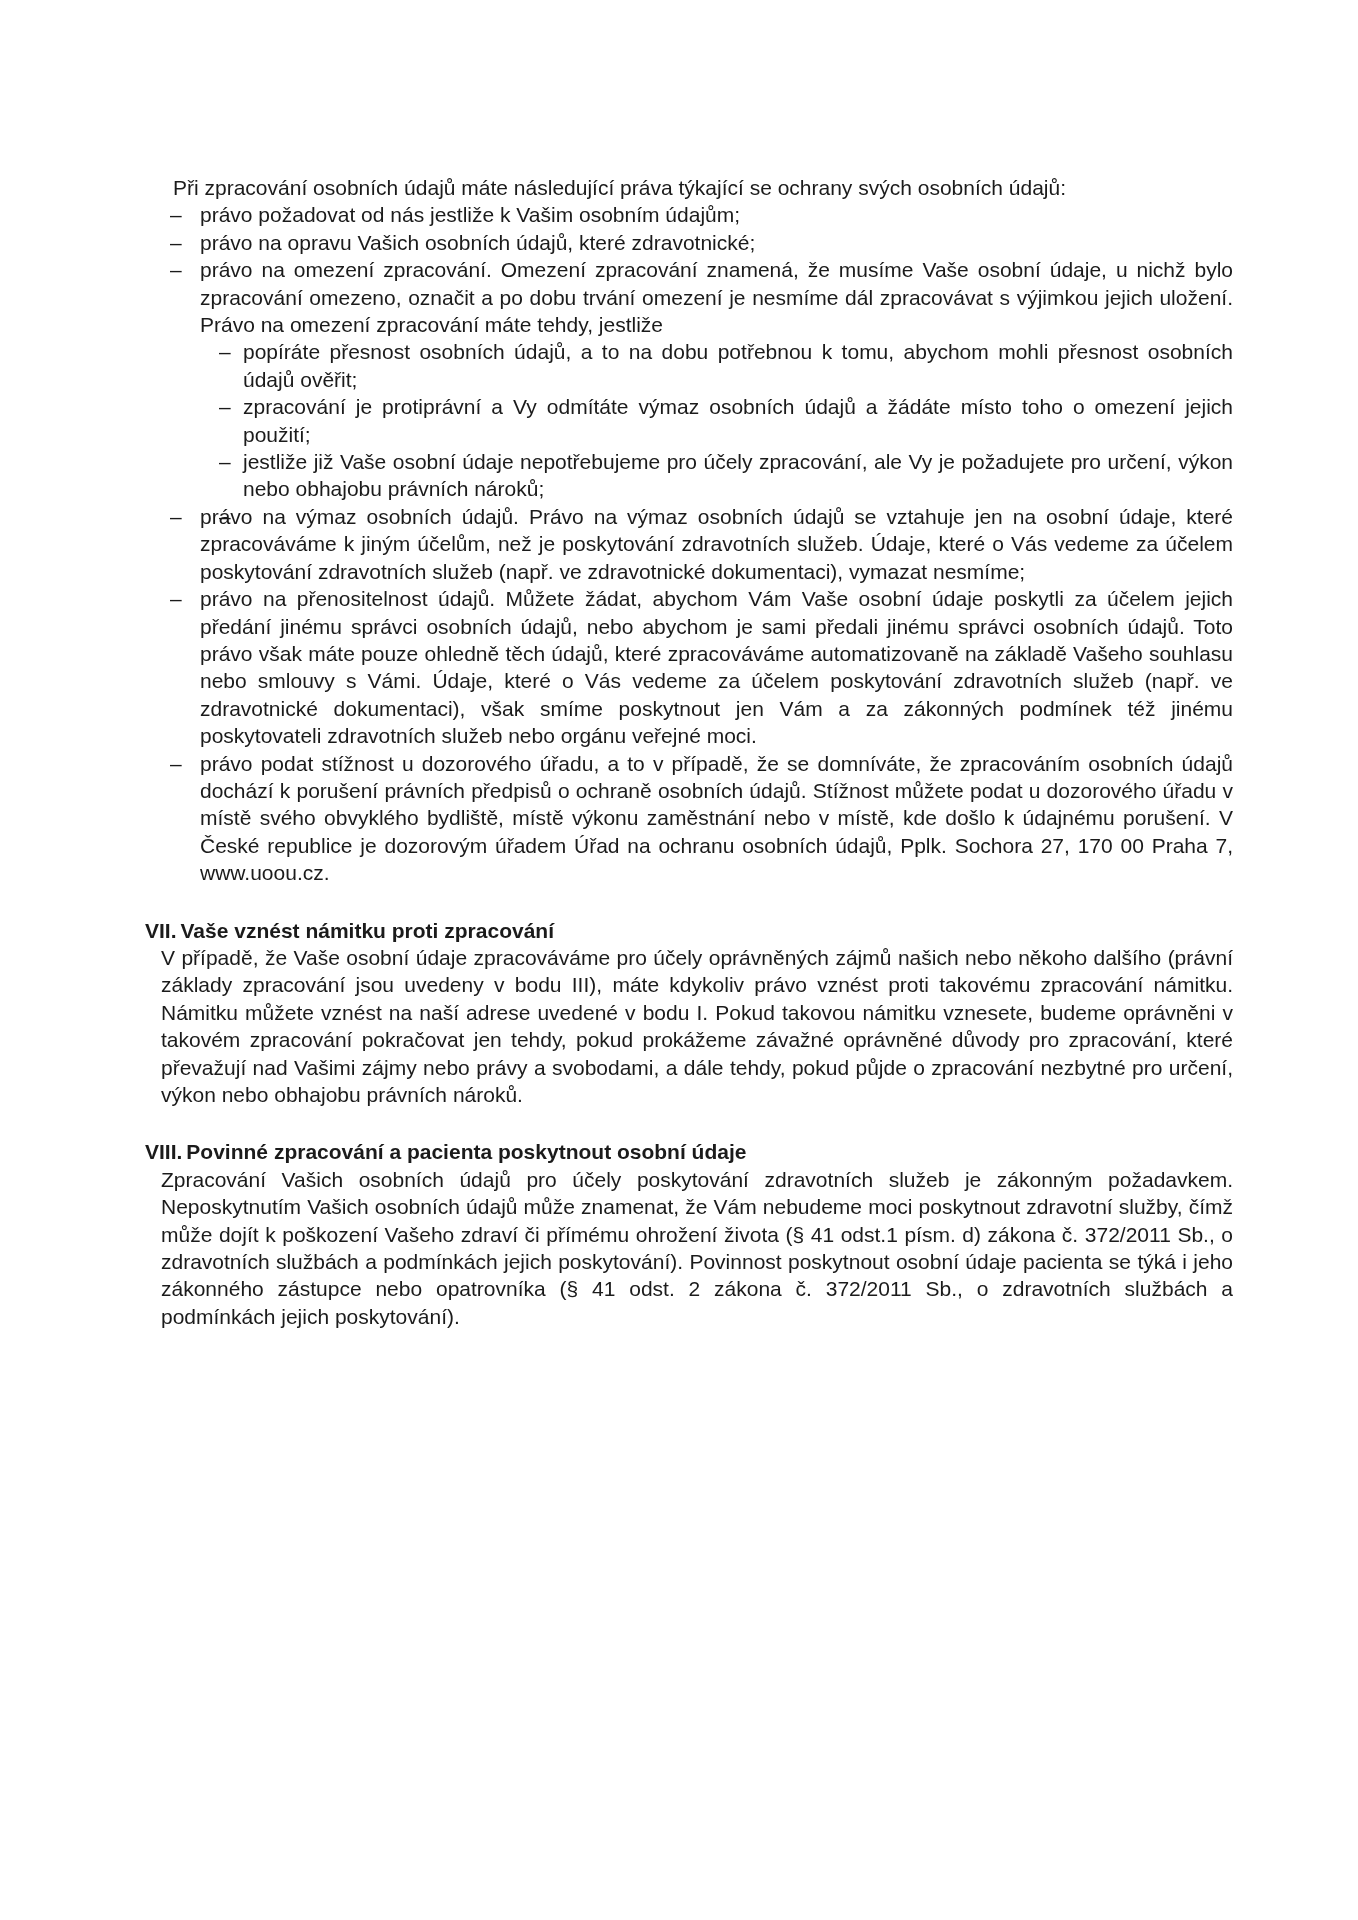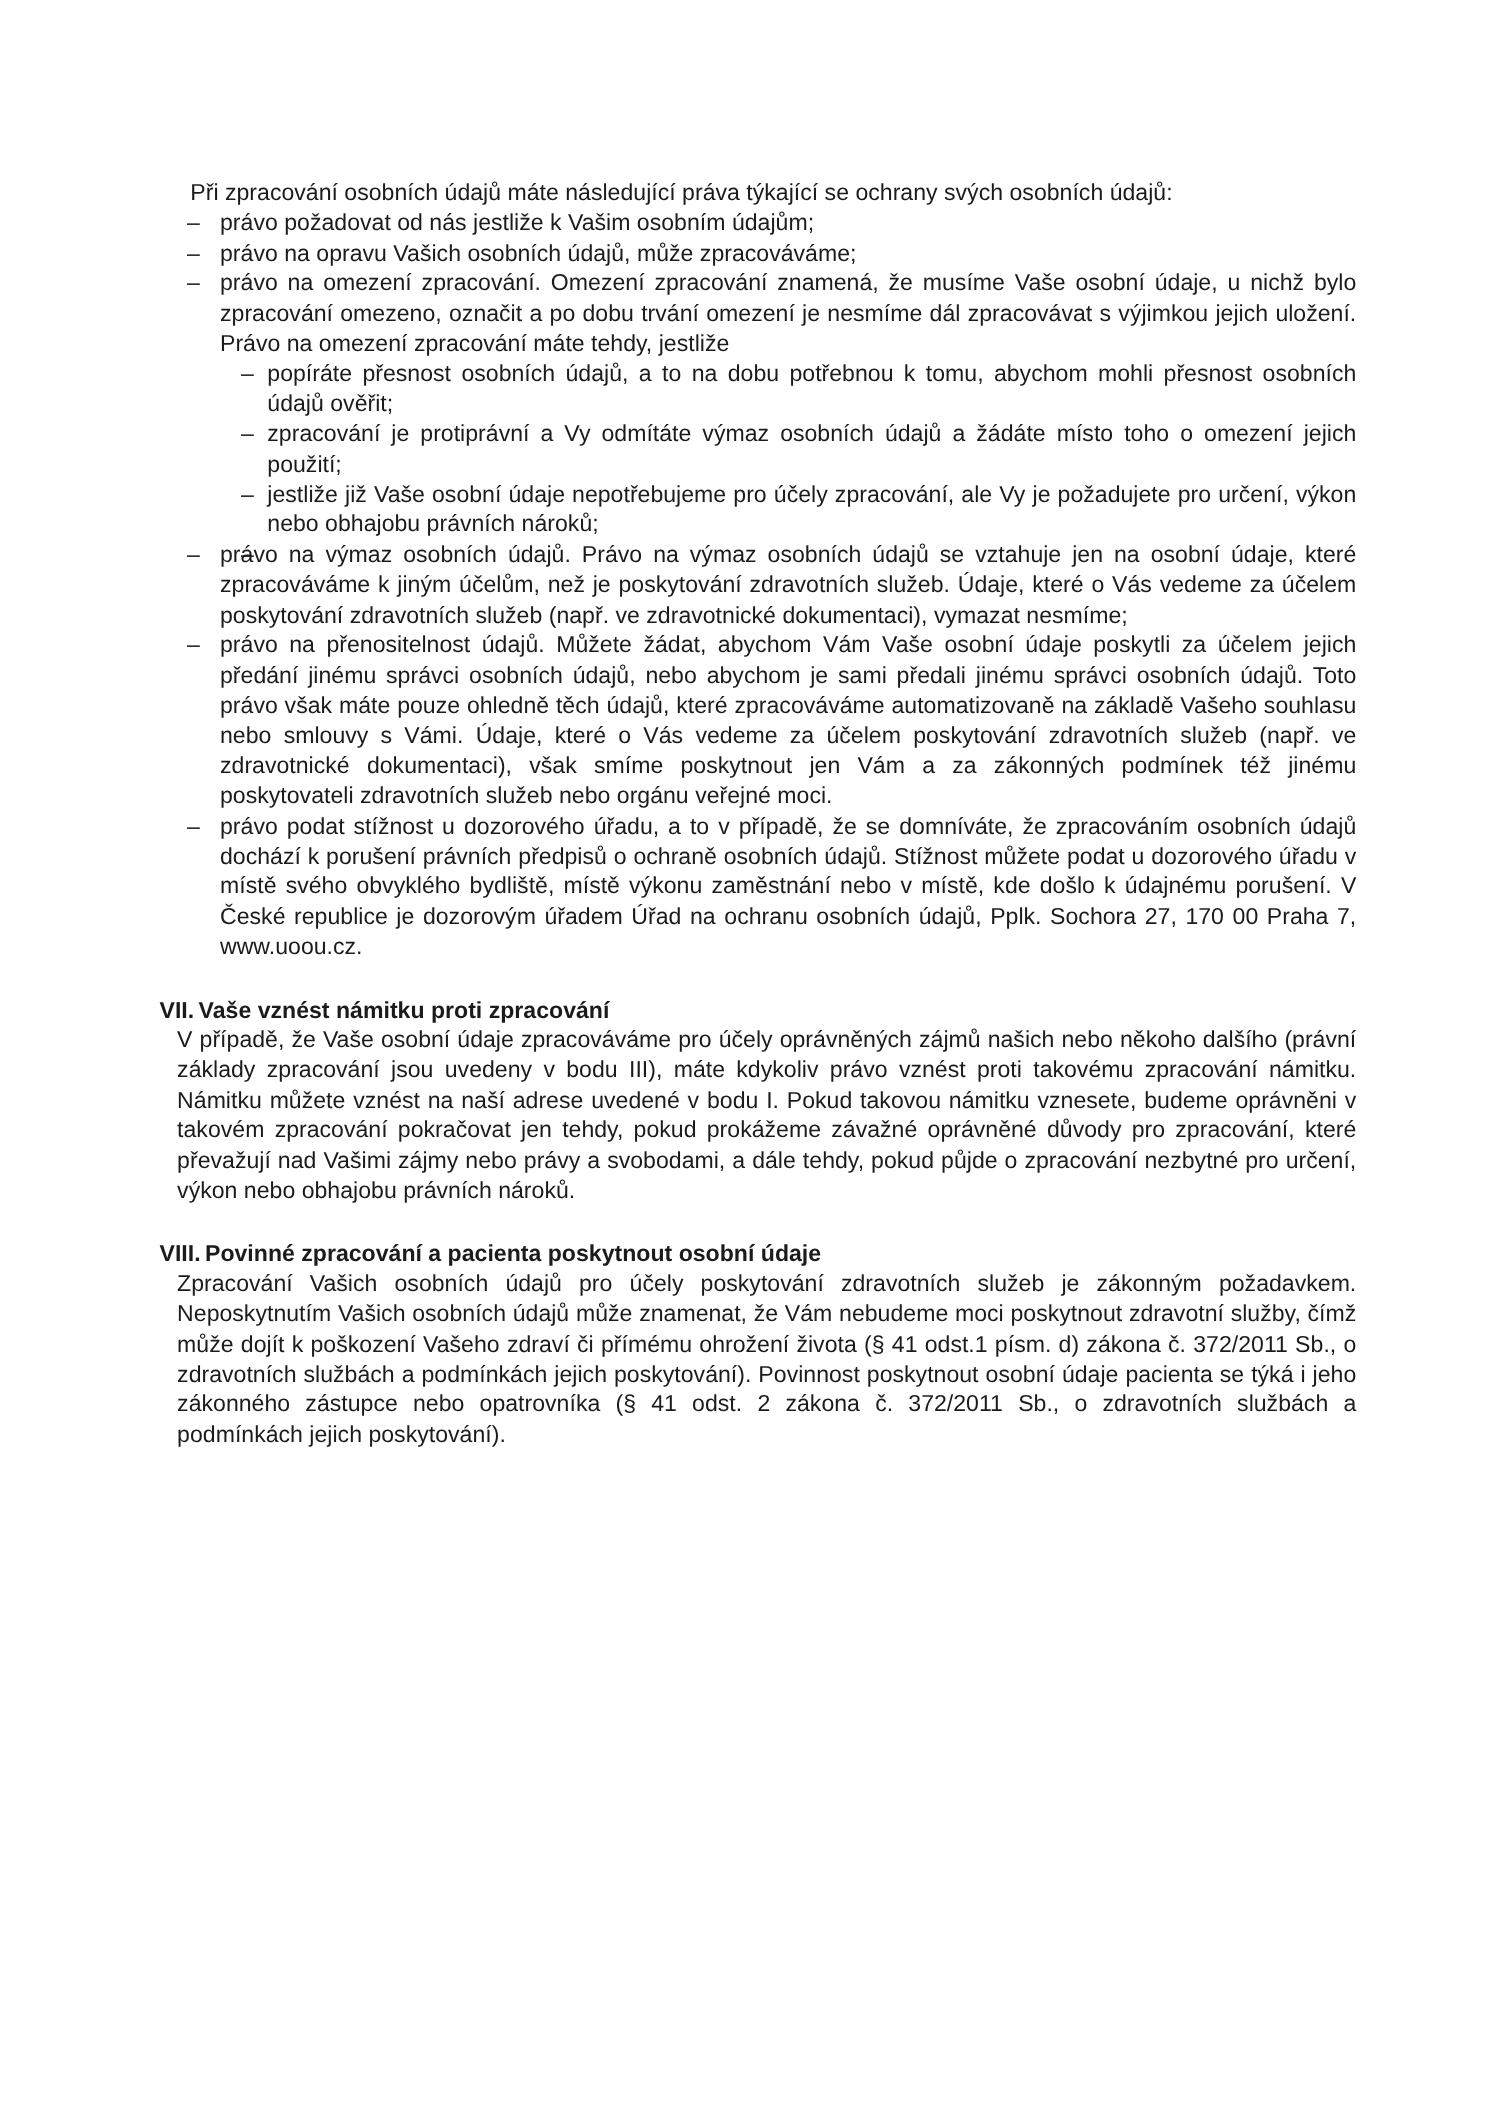--- a/index.html
+++ b/index.html
@@ -14,21 +14,21 @@
   }
   .page {
     position: absolute;
     left: 145px;
     top: 162px;
     width: 1088px;
     font-size: 21px;
     line-height: 27.4px;
   }
   .intro {
-    margin: 0 0 0 28px;
+    margin: 12px 0 0 28px;
     text-align: justify;
   }
   .li1 {
     position: relative;
     padding-left: 55px;
     text-align: justify;
   }
   .li1 > .dash {
     position: absolute;
     left: 25px;
@@ -70,21 +70,21 @@
 
   <div>
 
     <div class="li1">
       <span class="dash">–</span>
       <span>právo požadovat od nás jestliže k Vašim osobním údajům;</span>
     </div>
 
     <div class="li1">
       <span class="dash">–</span>
-      <span>právo na opravu Vašich osobních údajů, může zpracováváme;</span>
+      <span>právo na opravu Vašich osobních údajů, které zdravotnické;</span>
     </div>
 
     <div class="li1">
       <span class="dash">–</span>
       <span>právo na omezení zpracování. Omezení zpracování znamená, že musíme Vaše osobní údaje, u nichž bylo zpracování omezeno, označit a po dobu trvání omezení je nesmíme dál zpracovávat s výjimkou jejich uložení. Právo na omezení zpracování máte tehdy, jestliže</span>
     </div>
 
     <div>
       <div class="li2">
         <span class="dash">–</span>

